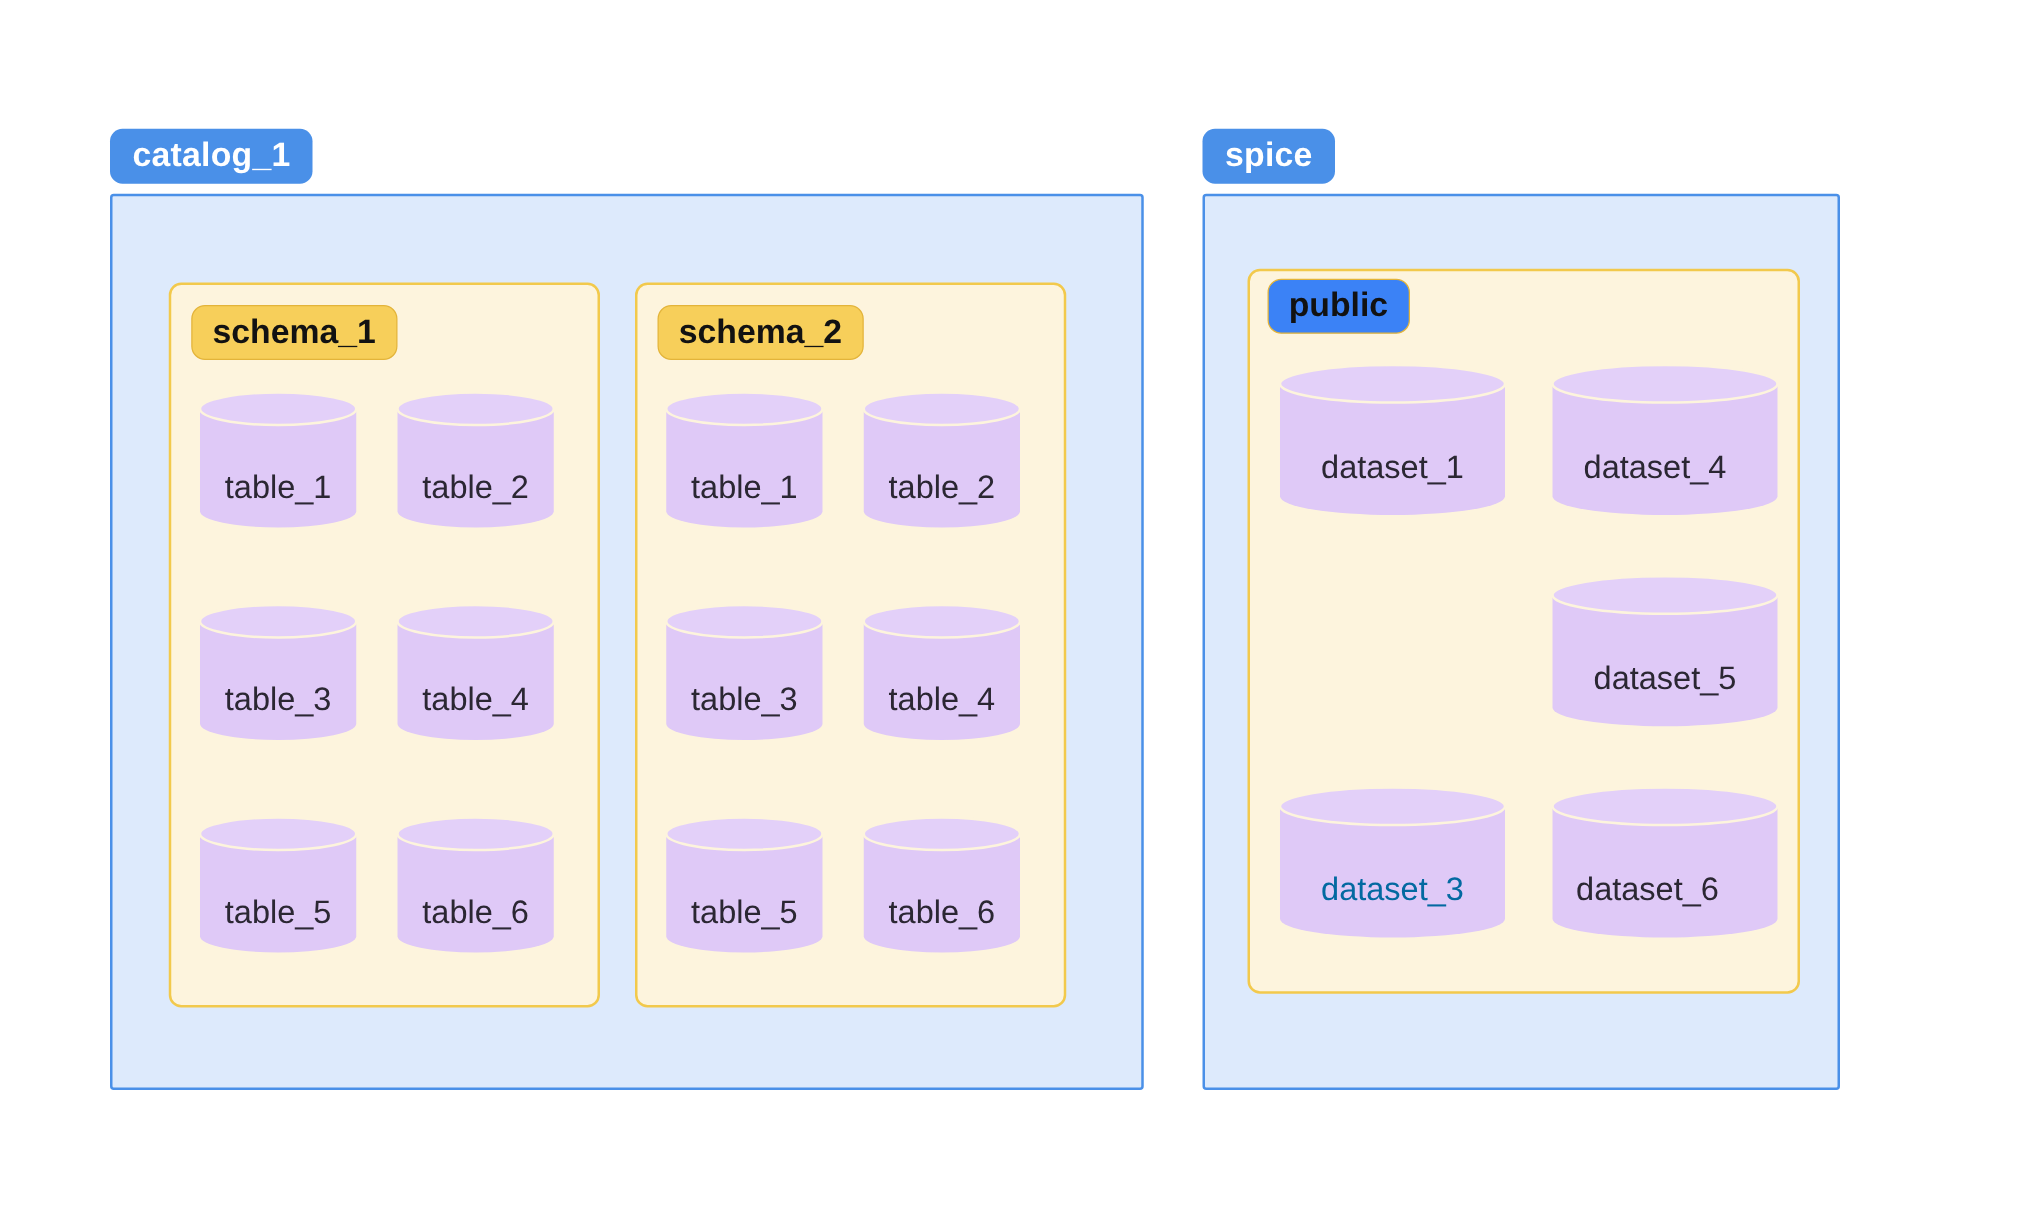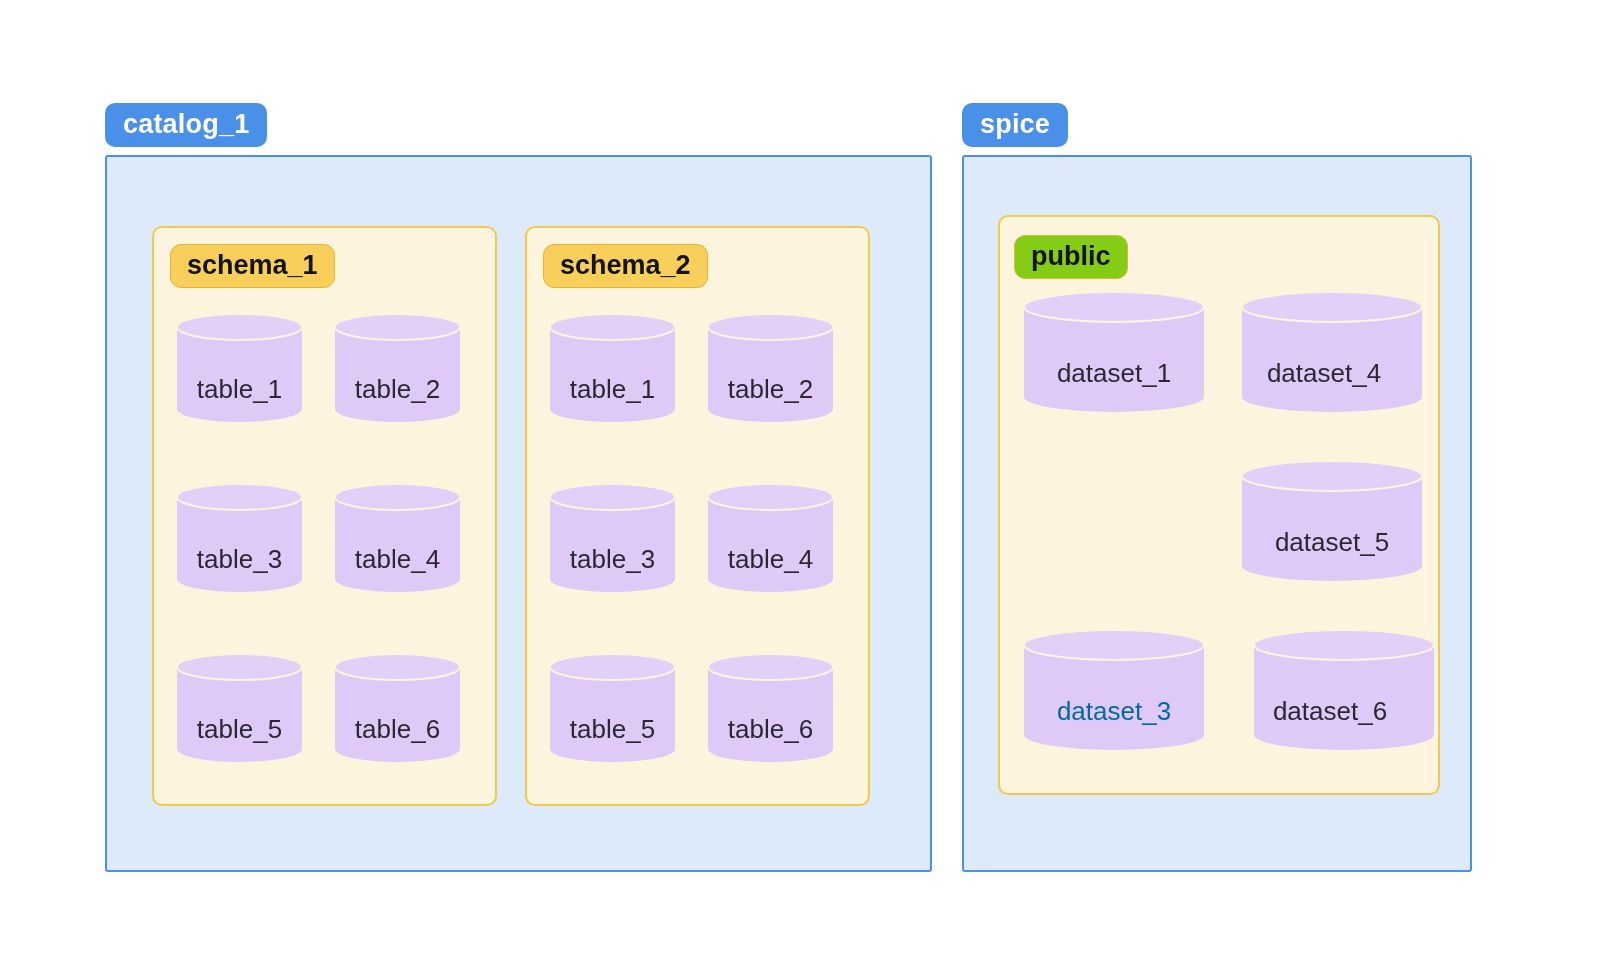--- a/index.html
+++ b/index.html
@@ -93,21 +93,21 @@
     font-weight: 400;
     line-height: 1;
     white-space: nowrap;
     pointer-events: none;
   }
 </style>
 </head>
 <body>
 
 <div class="stage" id="stage">
-    <div class="catalog-block" style="left: 105px; top: 103px; width: 938px; height: 769px;">
+    <div class="catalog-block" style="left: 88px; top: 103px; width: 938px; height: 769px;">
       <div class="catalog-badge" style="background: rgb(74, 144, 232); color: rgb(255, 255, 255);">catalog_1</div>
       <div class="catalog-body" style="top: 52px; width: 827px; height: 717px; background: rgb(221, 234, 252); border-color: rgb(74, 144, 232);">
         <div class="schema-box" style="left: 45px; top: 69px; width: 345px; height: 580px; background: rgb(253, 244, 221); border-color: rgb(242, 201, 76);">
           <div class="schema-badge" style="left: 16px; top: 16px; background: rgb(247, 207, 90); border-color: rgb(227, 180, 58); color: rgb(18, 18, 18);">schema_1</div>
           <div class="cyl" style="left: 23px; top: 86px; width: 125px; height: 108px;">
             <svg width="125" height="108" viewBox="0 0 125 108">
               <path d="M 0 13 L 0 95 A 62.5 13 0 0 0 125 95 L 125 13 Z" fill="#dfc9f7"></path>
               <ellipse cx="62.5" cy="13" rx="62.5" ry="13" fill="#e3d0f9" stroke="#fdf4dd" stroke-width="2"></ellipse>
             </svg>
             <div class="cyl-label" style="top: 61.56px; color: rgb(43, 39, 51);">table_1</div>
@@ -192,21 +192,21 @@
             </svg>
             <div class="cyl-label" style="top: 61.56px; color: rgb(43, 39, 51);">table_6</div>
           </div>
         </div>
       </div>
     </div>
     <div class="catalog-block" style="left: 962px; top: 103px; width: 510px; height: 769px;">
       <div class="catalog-badge" style="background: rgb(74, 144, 232); color: rgb(255, 255, 255); text-align: center;">spice</div>
       <div class="catalog-body" style="top: 52px; width: 510px; height: 717px; background: rgb(221, 234, 252); border-color: rgb(74, 144, 232);">
         <div class="schema-box" style="left: 34px; top: 58px; width: 442px; height: 580px; background: rgb(253, 244, 221); border-color: rgb(242, 201, 76);">
-          <div class="schema-badge" style="left: 14px; top: 18px; background: #84cc16; border-color: rgb(227, 180, 58); color: rgb(18, 18, 18);">public</div>
+          <div class="schema-badge" style="left: 14px; top: 6px; background: #3b82f6; border-color: rgb(227, 180, 58); color: rgb(18, 18, 18);">public</div>
           <div class="cyl" style="left: 24px; top: 75px; width: 180px; height: 120px;">
             <svg width="180" height="120" viewBox="0 0 180 120">
               <path d="M 0 15 L 0 105 A 90 15 0 0 0 180 105 L 180 15 Z" fill="#dfc9f7"></path>
               <ellipse cx="90" cy="15" rx="90" ry="15" fill="#e3d0f9" stroke="#fdf4dd" stroke-width="2"></ellipse>
             </svg>
             <div class="cyl-label" style="top: 68.4px; color: rgb(43, 39, 51);">dataset_1</div>
           </div>
           <div class="cyl" style="left: 242px; top: 75px; width: 164px; height: 120px;">
             <svg width="180" height="120" viewBox="0 0 180 120">
               <path d="M 0 15 L 0 105 A 90 15 0 0 0 180 105 L 180 15 Z" fill="#dfc9f7"></path>
@@ -221,21 +221,21 @@
             </svg>
             <div class="cyl-label" style="top: 68.4px; color: rgb(43, 39, 51);">dataset_5</div>
           </div>
           <div class="cyl" style="left: 24px; top: 413px; width: 180px; height: 120px;">
             <svg width="180" height="120" viewBox="0 0 180 120">
               <path d="M 0 15 L 0 105 A 90 15 0 0 0 180 105 L 180 15 Z" fill="#dfc9f7"></path>
               <ellipse cx="90" cy="15" rx="90" ry="15" fill="#e3d0f9" stroke="#fdf4dd" stroke-width="2"></ellipse>
             </svg>
             <div class="cyl-label" style="top: 68.4px; color: #0369a1;">dataset_3</div>
           </div>
-          <div class="cyl" style="left: 254px; top: 413px; width: 152px; height: 120px;">
+          <div class="cyl" style="left: 242px; top: 413px; width: 152px; height: 120px;">
             <svg width="180" height="120" viewBox="0 0 180 120">
               <path d="M 0 15 L 0 105 A 90 15 0 0 0 180 105 L 180 15 Z" fill="#dfc9f7"></path>
               <ellipse cx="90" cy="15" rx="90" ry="15" fill="#e3d0f9" stroke="#fdf4dd" stroke-width="2"></ellipse>
             </svg>
             <div class="cyl-label" style="top: 68.4px; color: rgb(43, 39, 51);">dataset_6</div>
           </div>
         </div>
       </div>
     </div>
   </div>

